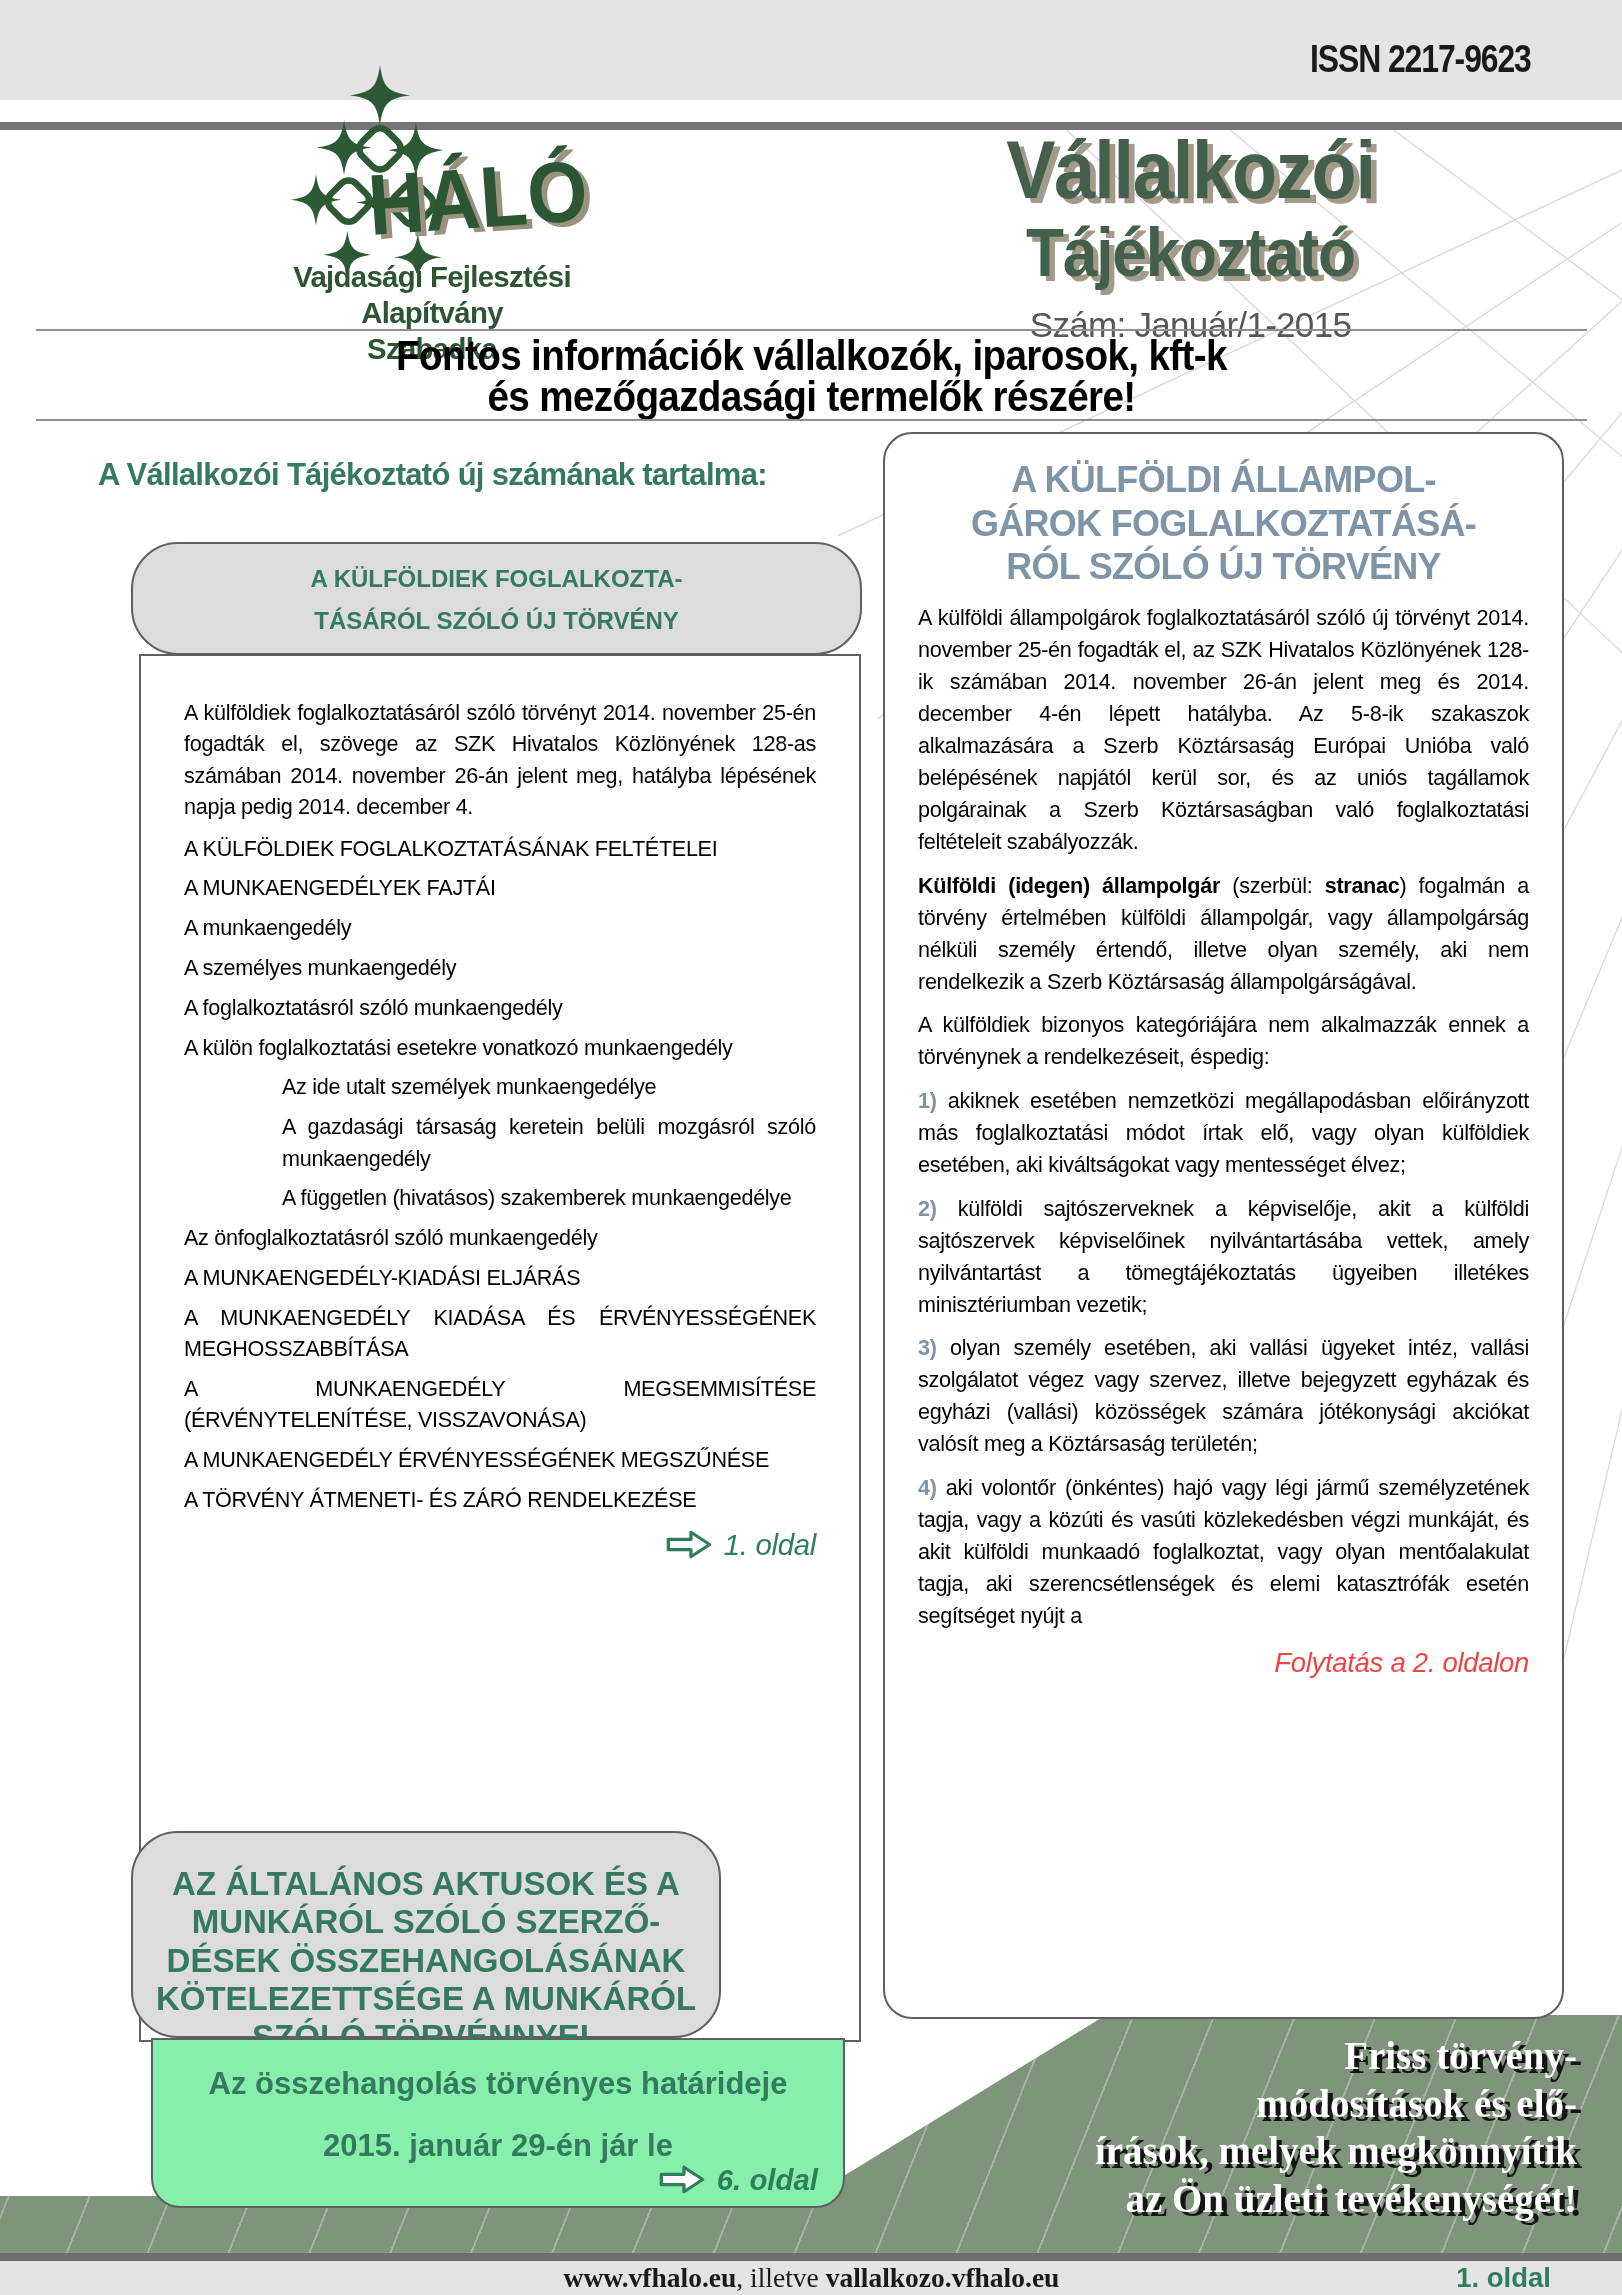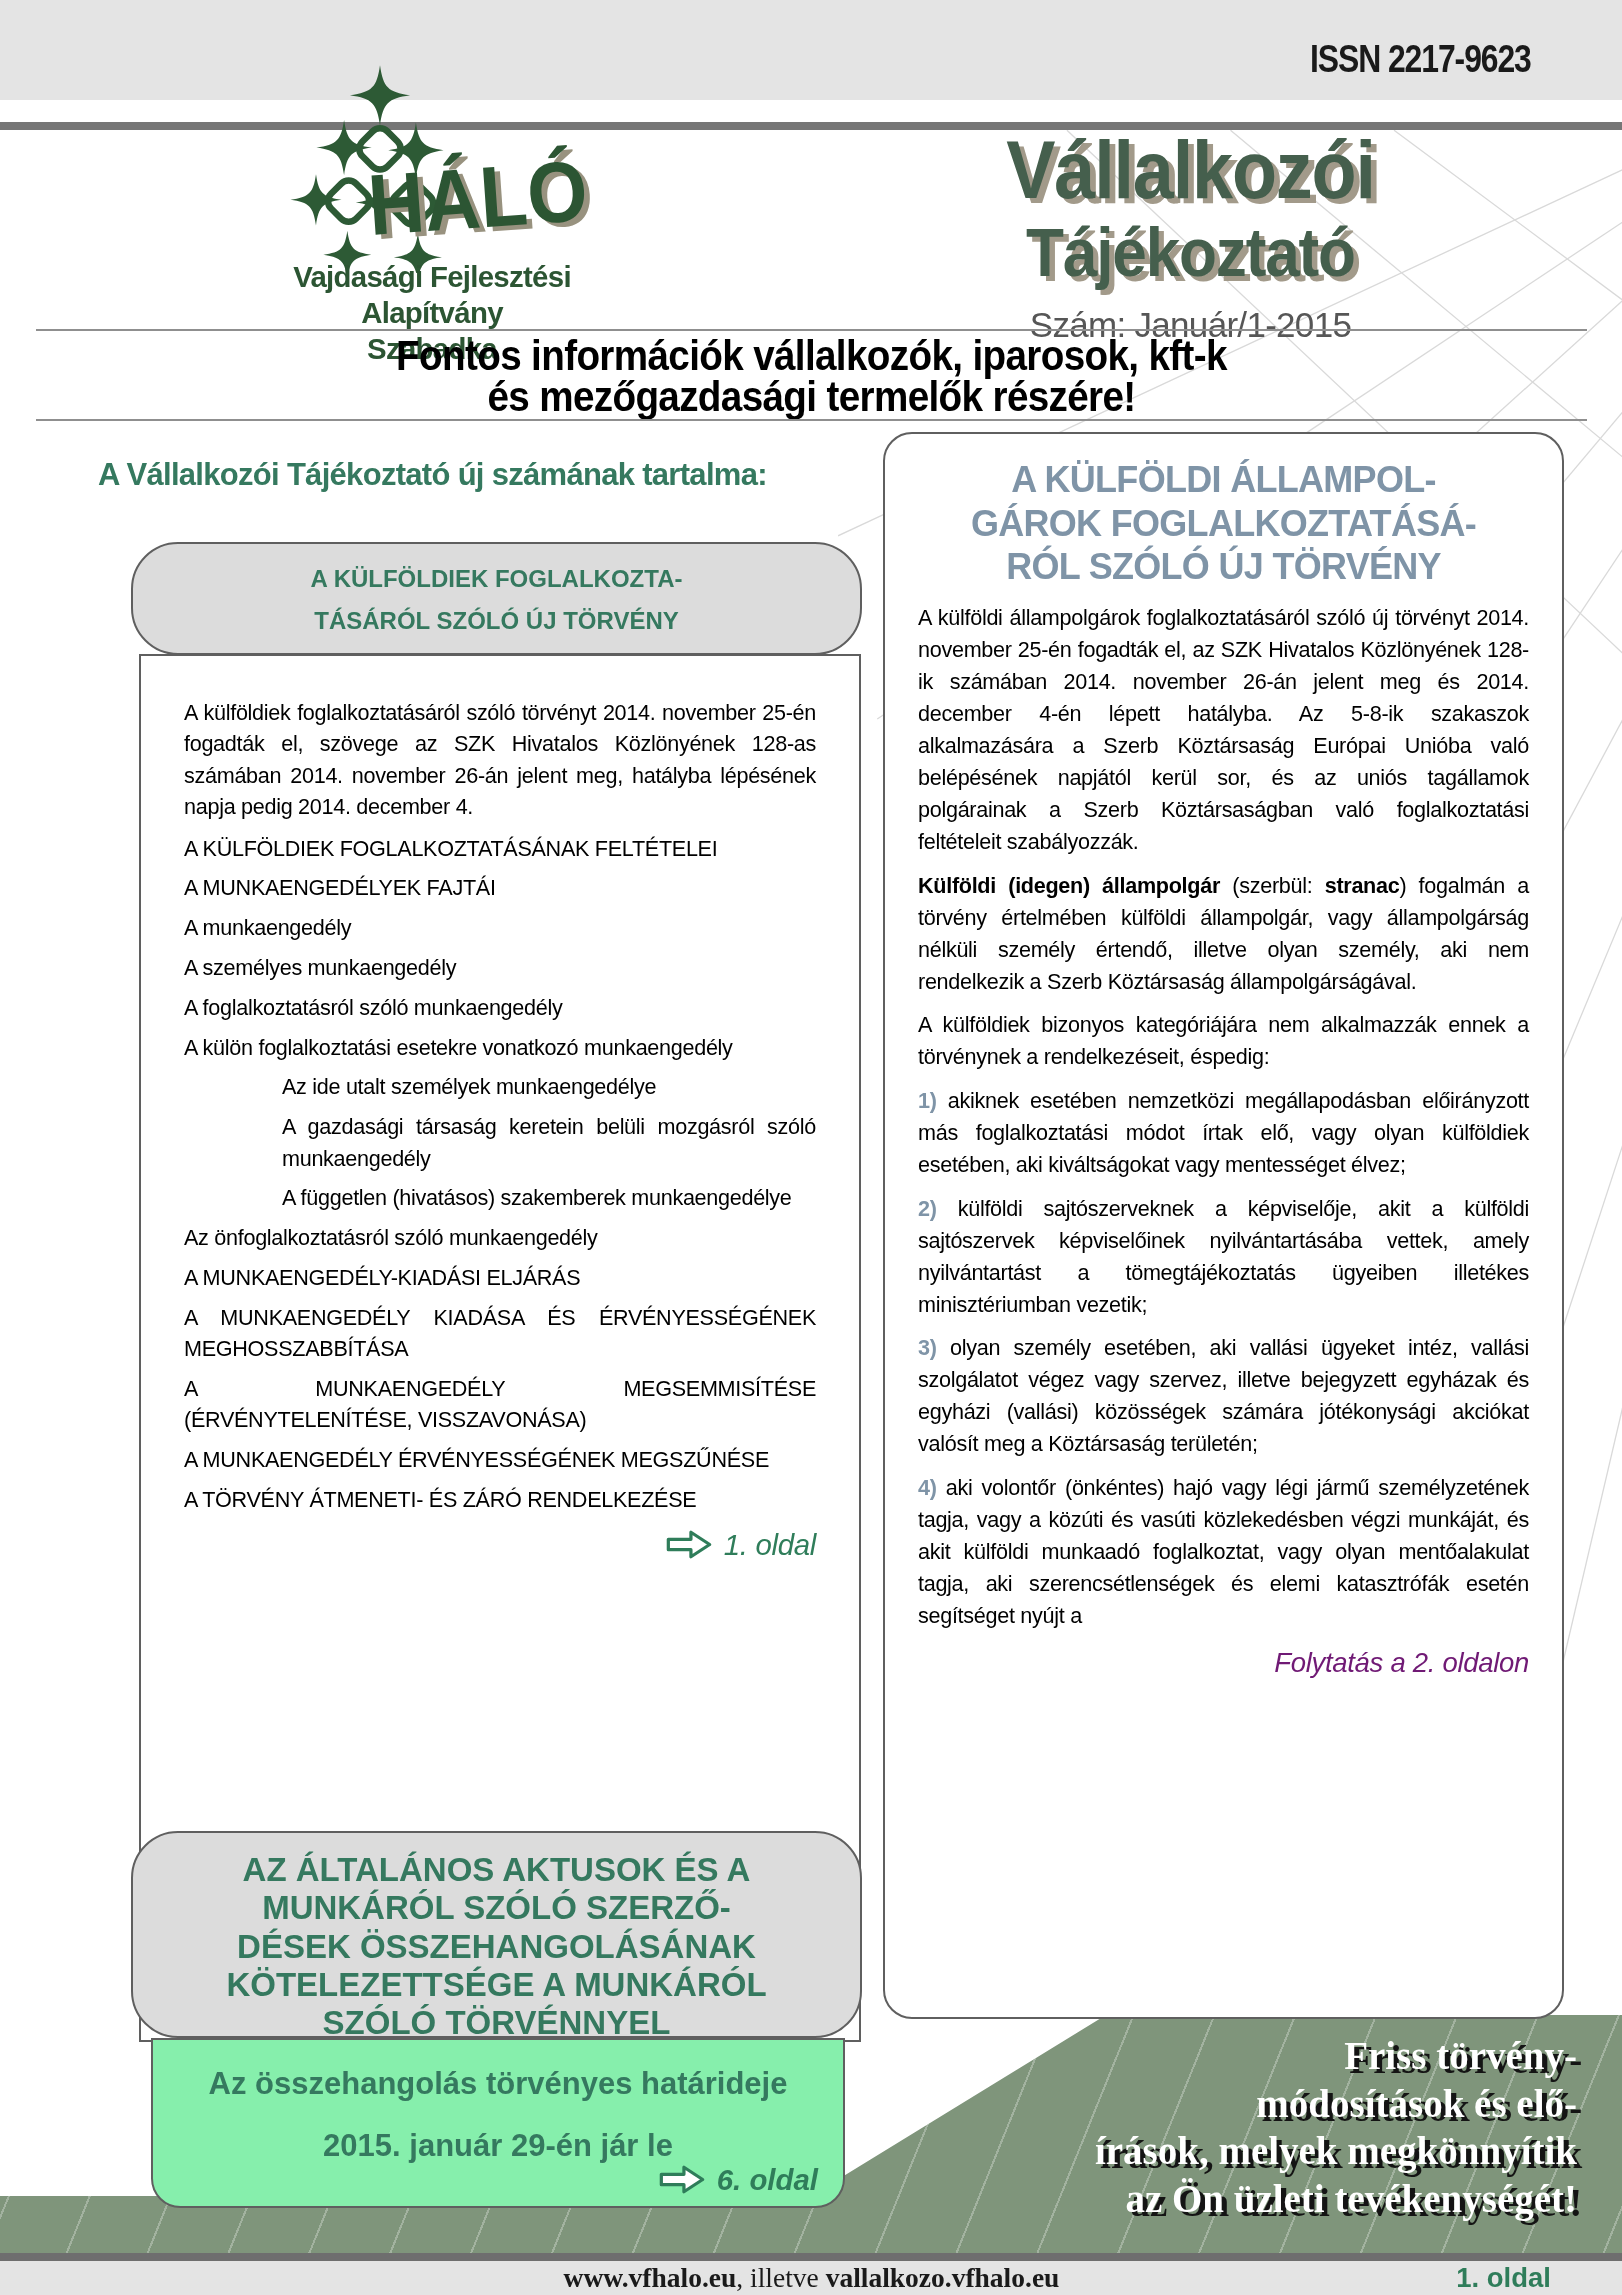--- a/index.html
+++ b/index.html
@@ -41,36 +41,36 @@
   .cbox{position:absolute;left:139px;top:654px;width:722px;height:1388px;background:#fff;
         border:2px solid #5f5f5f;box-sizing:border-box;padding:41px 43px 13px 43px;z-index:2;
         font-size:21.6px;line-height:1.45;letter-spacing:-0.3px;}
   .just{text-align:justify;}
   .intro{margin:0 0 10.5px 0;}
   .li{margin:0 0 8.5px 0;}
   .li.ind{margin-left:98px;}
   .pageref{display:flex;justify-content:flex-end;align-items:center;gap:10.5px;margin-top:3.9px;}
   .refl{font-style:italic;color:#2f7d5a;font-size:29.4px;}
   .jumparrow{flex:0 0 auto;}
-  .gb2{left:131px;top:1831px;width:731px;height:207px;font-size:33px;line-height:1.16;padding-top:18px;box-sizing:border-box;}
+  .gb2{left:131px;top:1831px;width:590px;height:207px;font-size:33px;line-height:1.16;padding-top:32px;box-sizing:border-box;}
   .wbox2{position:absolute;left:151px;top:2038px;width:694px;height:170px;background:#86efac;
          border:2px solid #5f5f5f;border-radius:0 0 29.4px 29.4px;box-sizing:border-box;z-index:2;
          text-align:center;color:#35795f;font-weight:bold;}
   .dl1{margin-top:26px;font-size:31px;}
   .dl2{margin-top:26px;font-size:31px;}
   .wbox2 .pageref{position:absolute;right:25px;bottom:9.2px;margin:0;}
   
   .rbox{position:absolute;left:883px;top:432px;width:681px;height:1587px;background:#fff;
         border:2px solid #5f5f5f;border-radius:29px;box-sizing:border-box;z-index:2;
         padding:23.6px 33px 13px 33px;font-size:21.6px;line-height:1.48;letter-spacing:-0.3px;}
   .rtitle{text-align:center;font-weight:bold;font-size:36px;line-height:1.22;color:#7f94a7;
           letter-spacing:-0.7px;margin-bottom:13px;}
   .rp{margin:0 0 11.8px 0;}
   .num{color:#7f94a7;font-weight:bold;}
-  .cont{text-align:right;font-style:italic;color:#701a75;font-size:27.5px;margin-top:2.6px;}
+  .cont{text-align:right;font-style:italic;color:#ef4444;font-size:27.5px;margin-top:2.6px;}
   
   .band{position:absolute;left:0;top:2015px;width:1623px;height:247px;background:#7f957b;z-index:1;
         clip-path:polygon(0 181px,811px 181px,1106px 0,1623px 0,1623px 247px,0 247px);}
   .band .stripes{position:absolute;inset:0;
         background:repeating-linear-gradient(112deg,rgba(255,255,255,.28) 0 2px,transparent 2px 75px);}
   .promo{position:absolute;right:46px;top:2032px;width:916px;z-index:3;text-align:right;
          font-family:"Liberation Serif",serif;font-weight:bold;font-size:39px;line-height:1.22;
          color:#fff;text-shadow:5.2px 3.9px 0 #141414;}
   
   .botrule{position:absolute;left:0;top:2253px;width:1623px;height:7.9px;background:#6e6e6e;z-index:4;}

